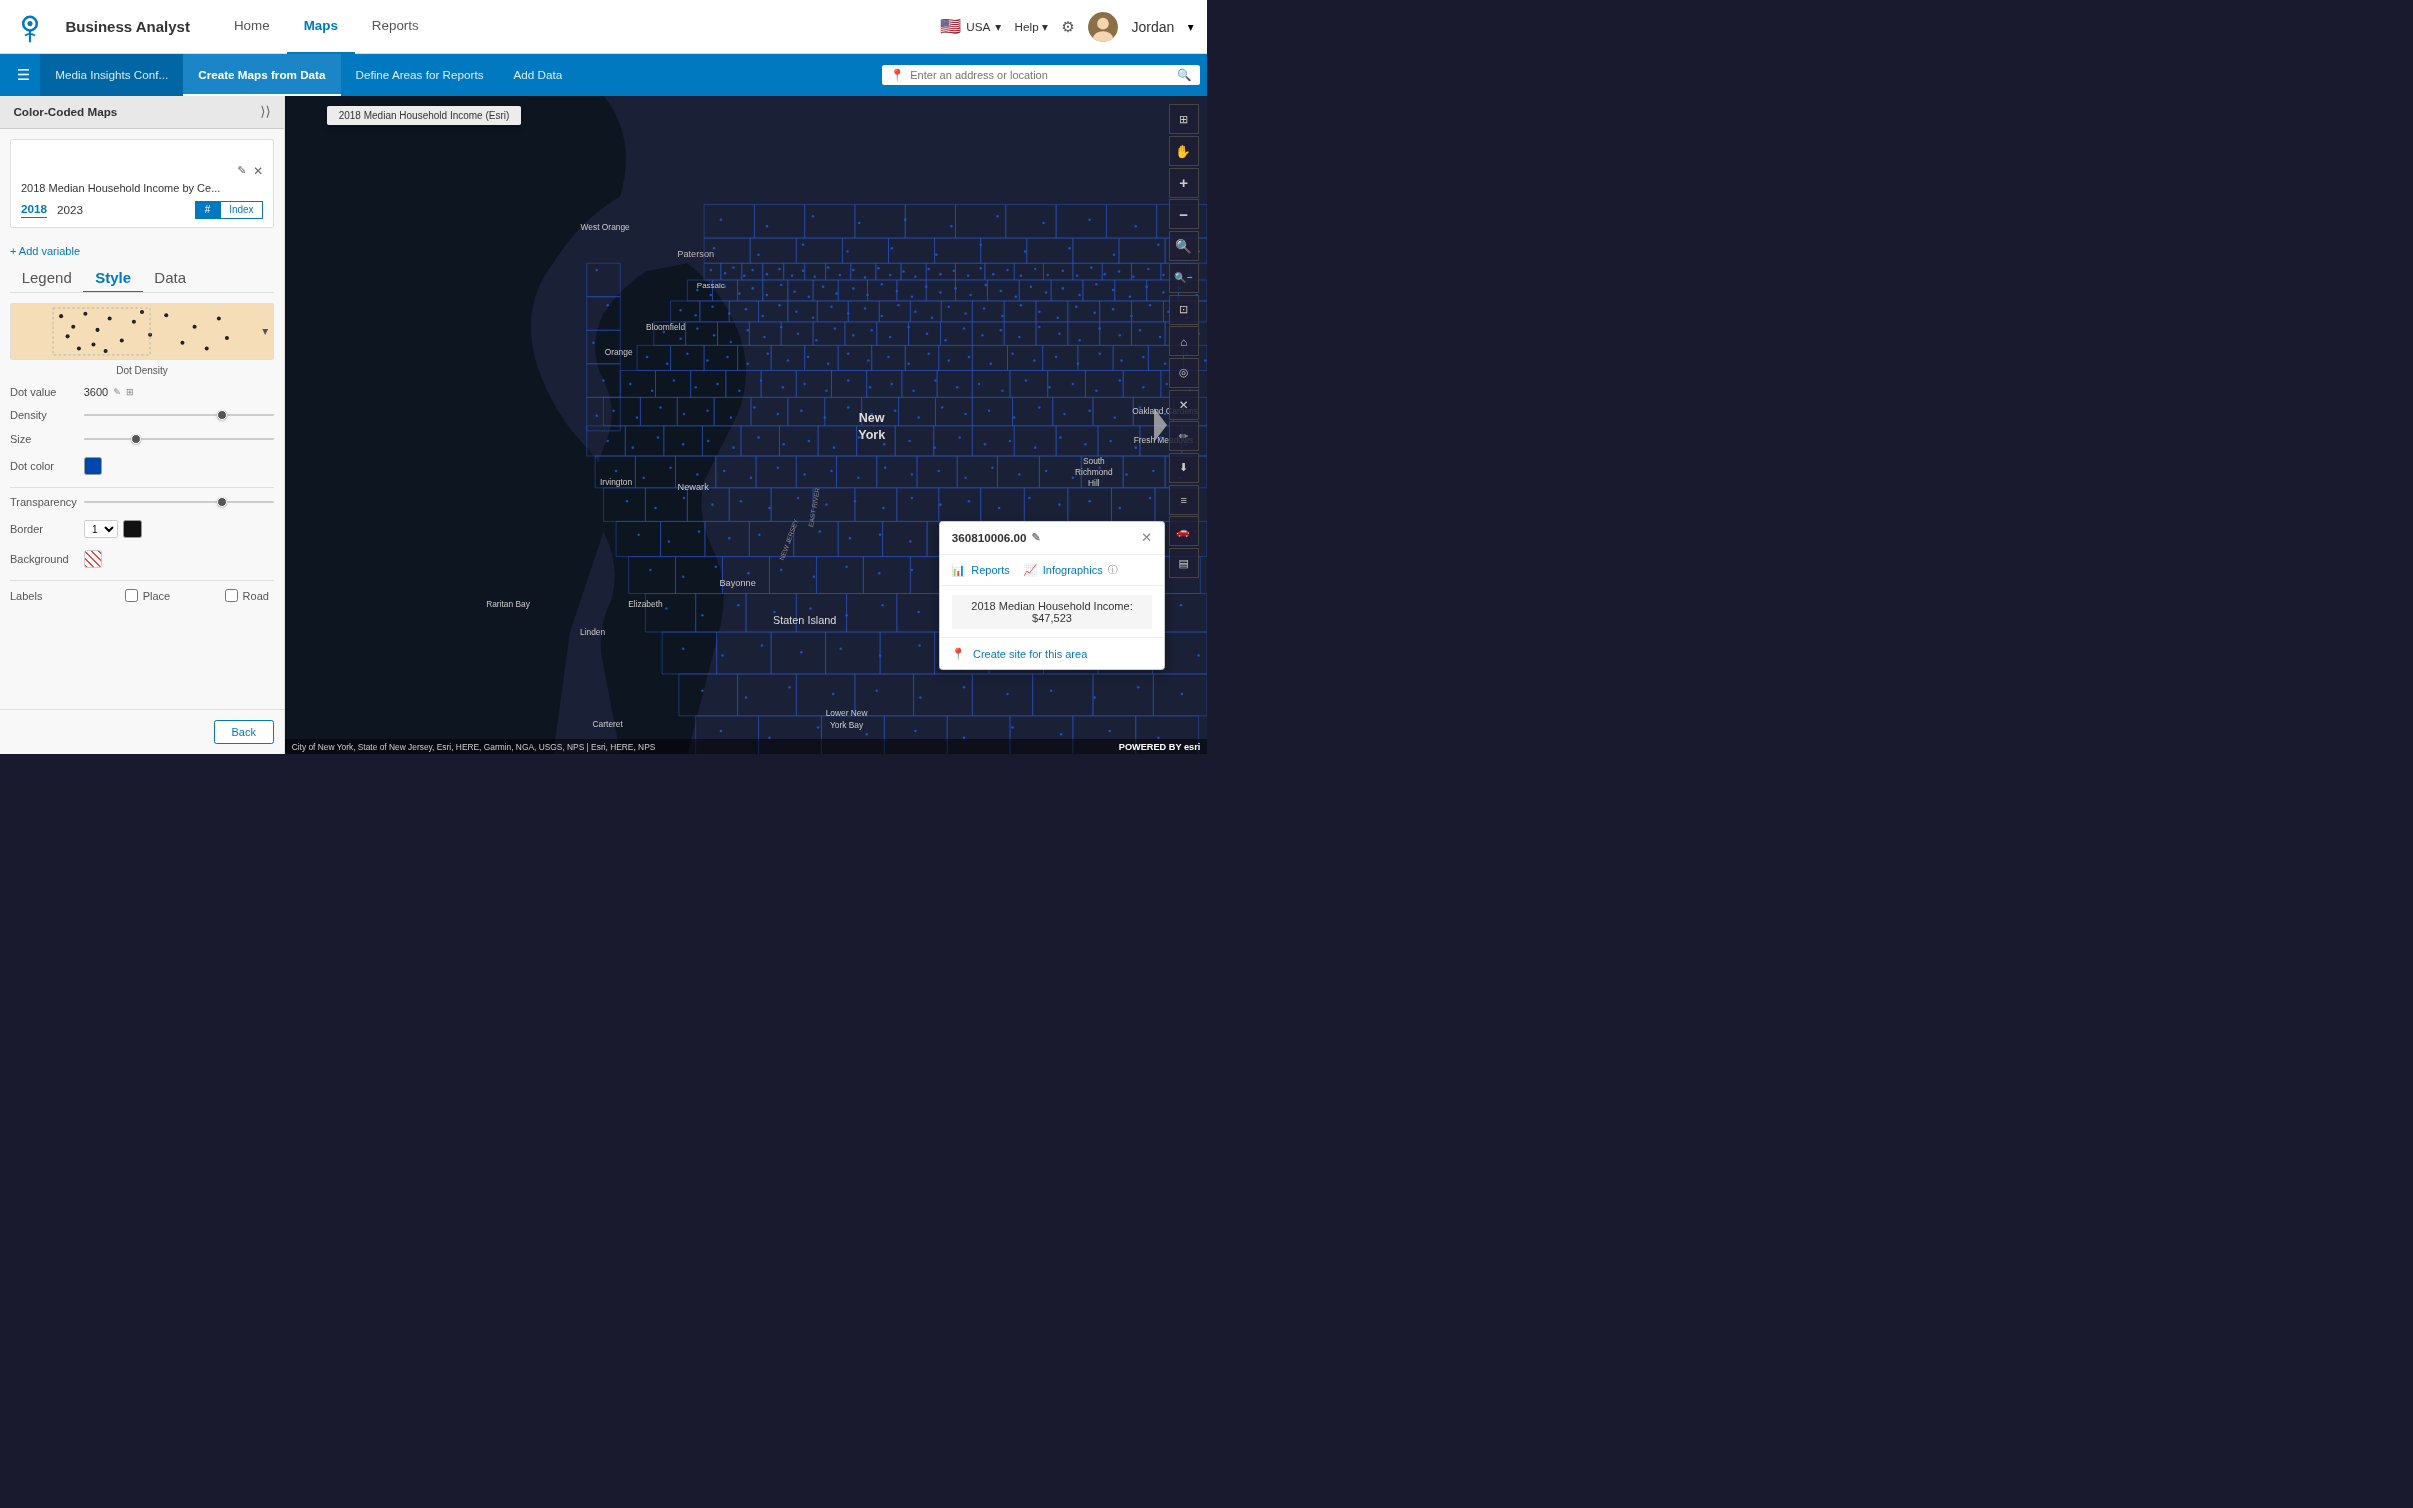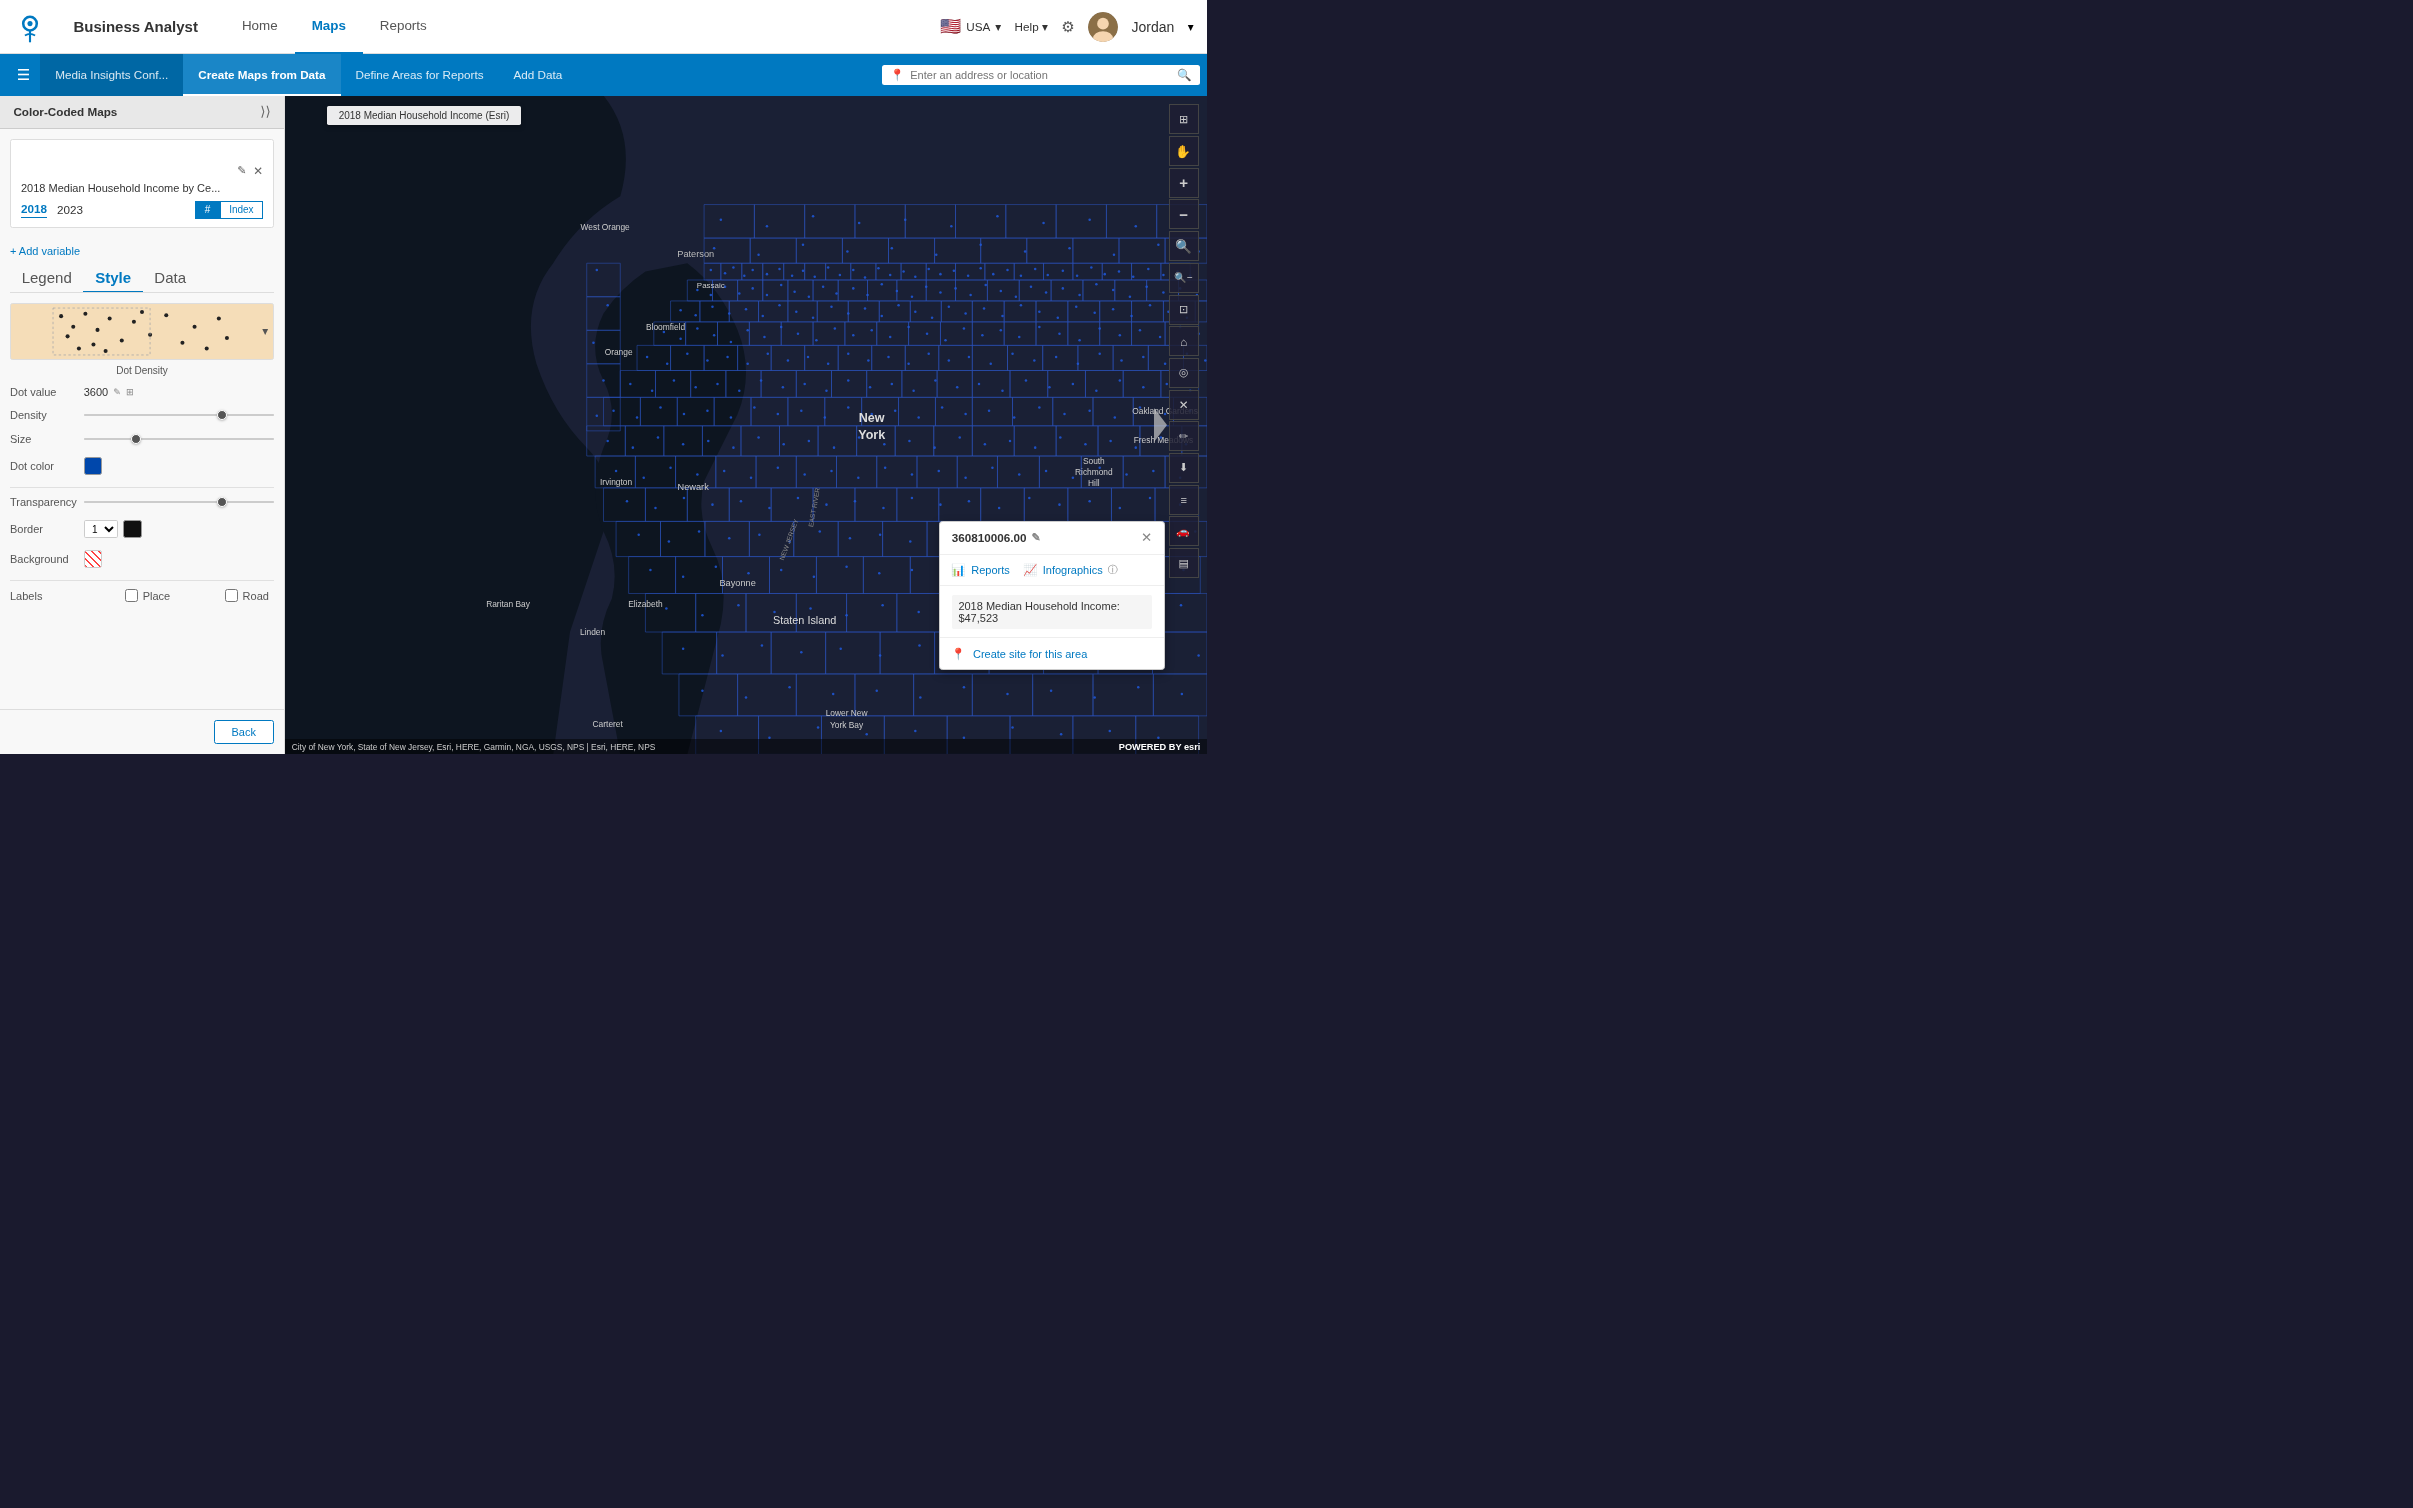--- a/index.html
+++ b/index.html
@@ -4,21 +4,21 @@
   <style>
     * { box-sizing: border-box; margin: 0; padding: 0; }
     body { font-family: 'Segoe UI', Arial, sans-serif; font-size: 11.7px; background: #1a1a2e; overflow: hidden; width: 1207px; height: 754px; }
 
     
     .top-nav {
       display: flex; align-items: center; background: #fff;
       height: 54px; padding: 0 13.4px; gap: 0;
       border-bottom: 0.8px solid #ddd; position: relative; z-index: 100;
     }
-    .logo-area { display: flex; align-items: center; gap: 26px; margin-right: 27px; }
+    .logo-area { display: flex; align-items: center; gap: 18px; margin-right: 27px; }
     .logo-icon { width: 34px; height: 34px; }
     .logo-text { font-size: 15px; font-weight: 600; color: #333; }
     .nav-links { display: flex; align-items: center; gap: 0; flex: 1; }
     .nav-link {
       padding: 0 17px; height: 54px; display: flex; align-items: center;
       font-size: 13.4px; color: #555; cursor: pointer; text-decoration: none;
       border-bottom: 2.5px solid transparent;
     }
     .nav-link.active { color: #0079c1; border-bottom: 2.5px solid #0079c1; font-weight: 600; }
     .nav-right { display: flex; align-items: center; gap: 13.4px; margin-left: auto; }
@@ -153,21 +153,21 @@
       display: flex; align-items: center; justify-content: space-between;
       padding: 8.4px 11.7px; border-bottom: 0.8px solid #eee;
     }
     .popup-id { font-size: 11.7px; font-weight: 600; color: #333; display: flex; align-items: center; gap: 5px; }
     .popup-edit { color: #888; cursor: pointer; font-size: 11px; }
     .popup-close { color: #888; cursor: pointer; font-size: 13.4px; }
     .popup-actions { display: flex; align-items: center; gap: 13.4px; padding: 8.4px 11.7px; border-bottom: 0.8px solid #eee; }
     .popup-action-btn { display: flex; align-items: center; gap: 5px; font-size: 11px; color: #0079c1; cursor: pointer; }
     .info-icon { color: #888; font-size: 10px; cursor: pointer; }
     .popup-data { padding: 8.4px 11.7px; border-bottom: 0.8px solid #eee; }
-    .popup-data-value { font-size: 11px; color: #333; background: #f5f5f5; padding: 5px 6.7px; border-radius: 1.7px; }
+    .popup-data-value { font-size: 11px; color: #333; background: #f5f5f5; padding: 5px 6.7px; border-radius: 1.7px; text-align: center; }
     .popup-footer { padding: 8.4px 11.7px; }
     .create-site-btn { display: flex; align-items: center; gap: 6.7px; font-size: 11px; color: #0079c1; cursor: pointer; }
 
     
     .map-svg { width: 100%; height: 100%; }
 
     
     .border-group { display: flex; align-items: center; gap: 5px; }
     .select-sm { font-size: 10px; padding: 1.7px 3.4px; border: 0.8px solid #ccc; border-radius: 1.7px; background: #fff; cursor: pointer; }
   </style>

